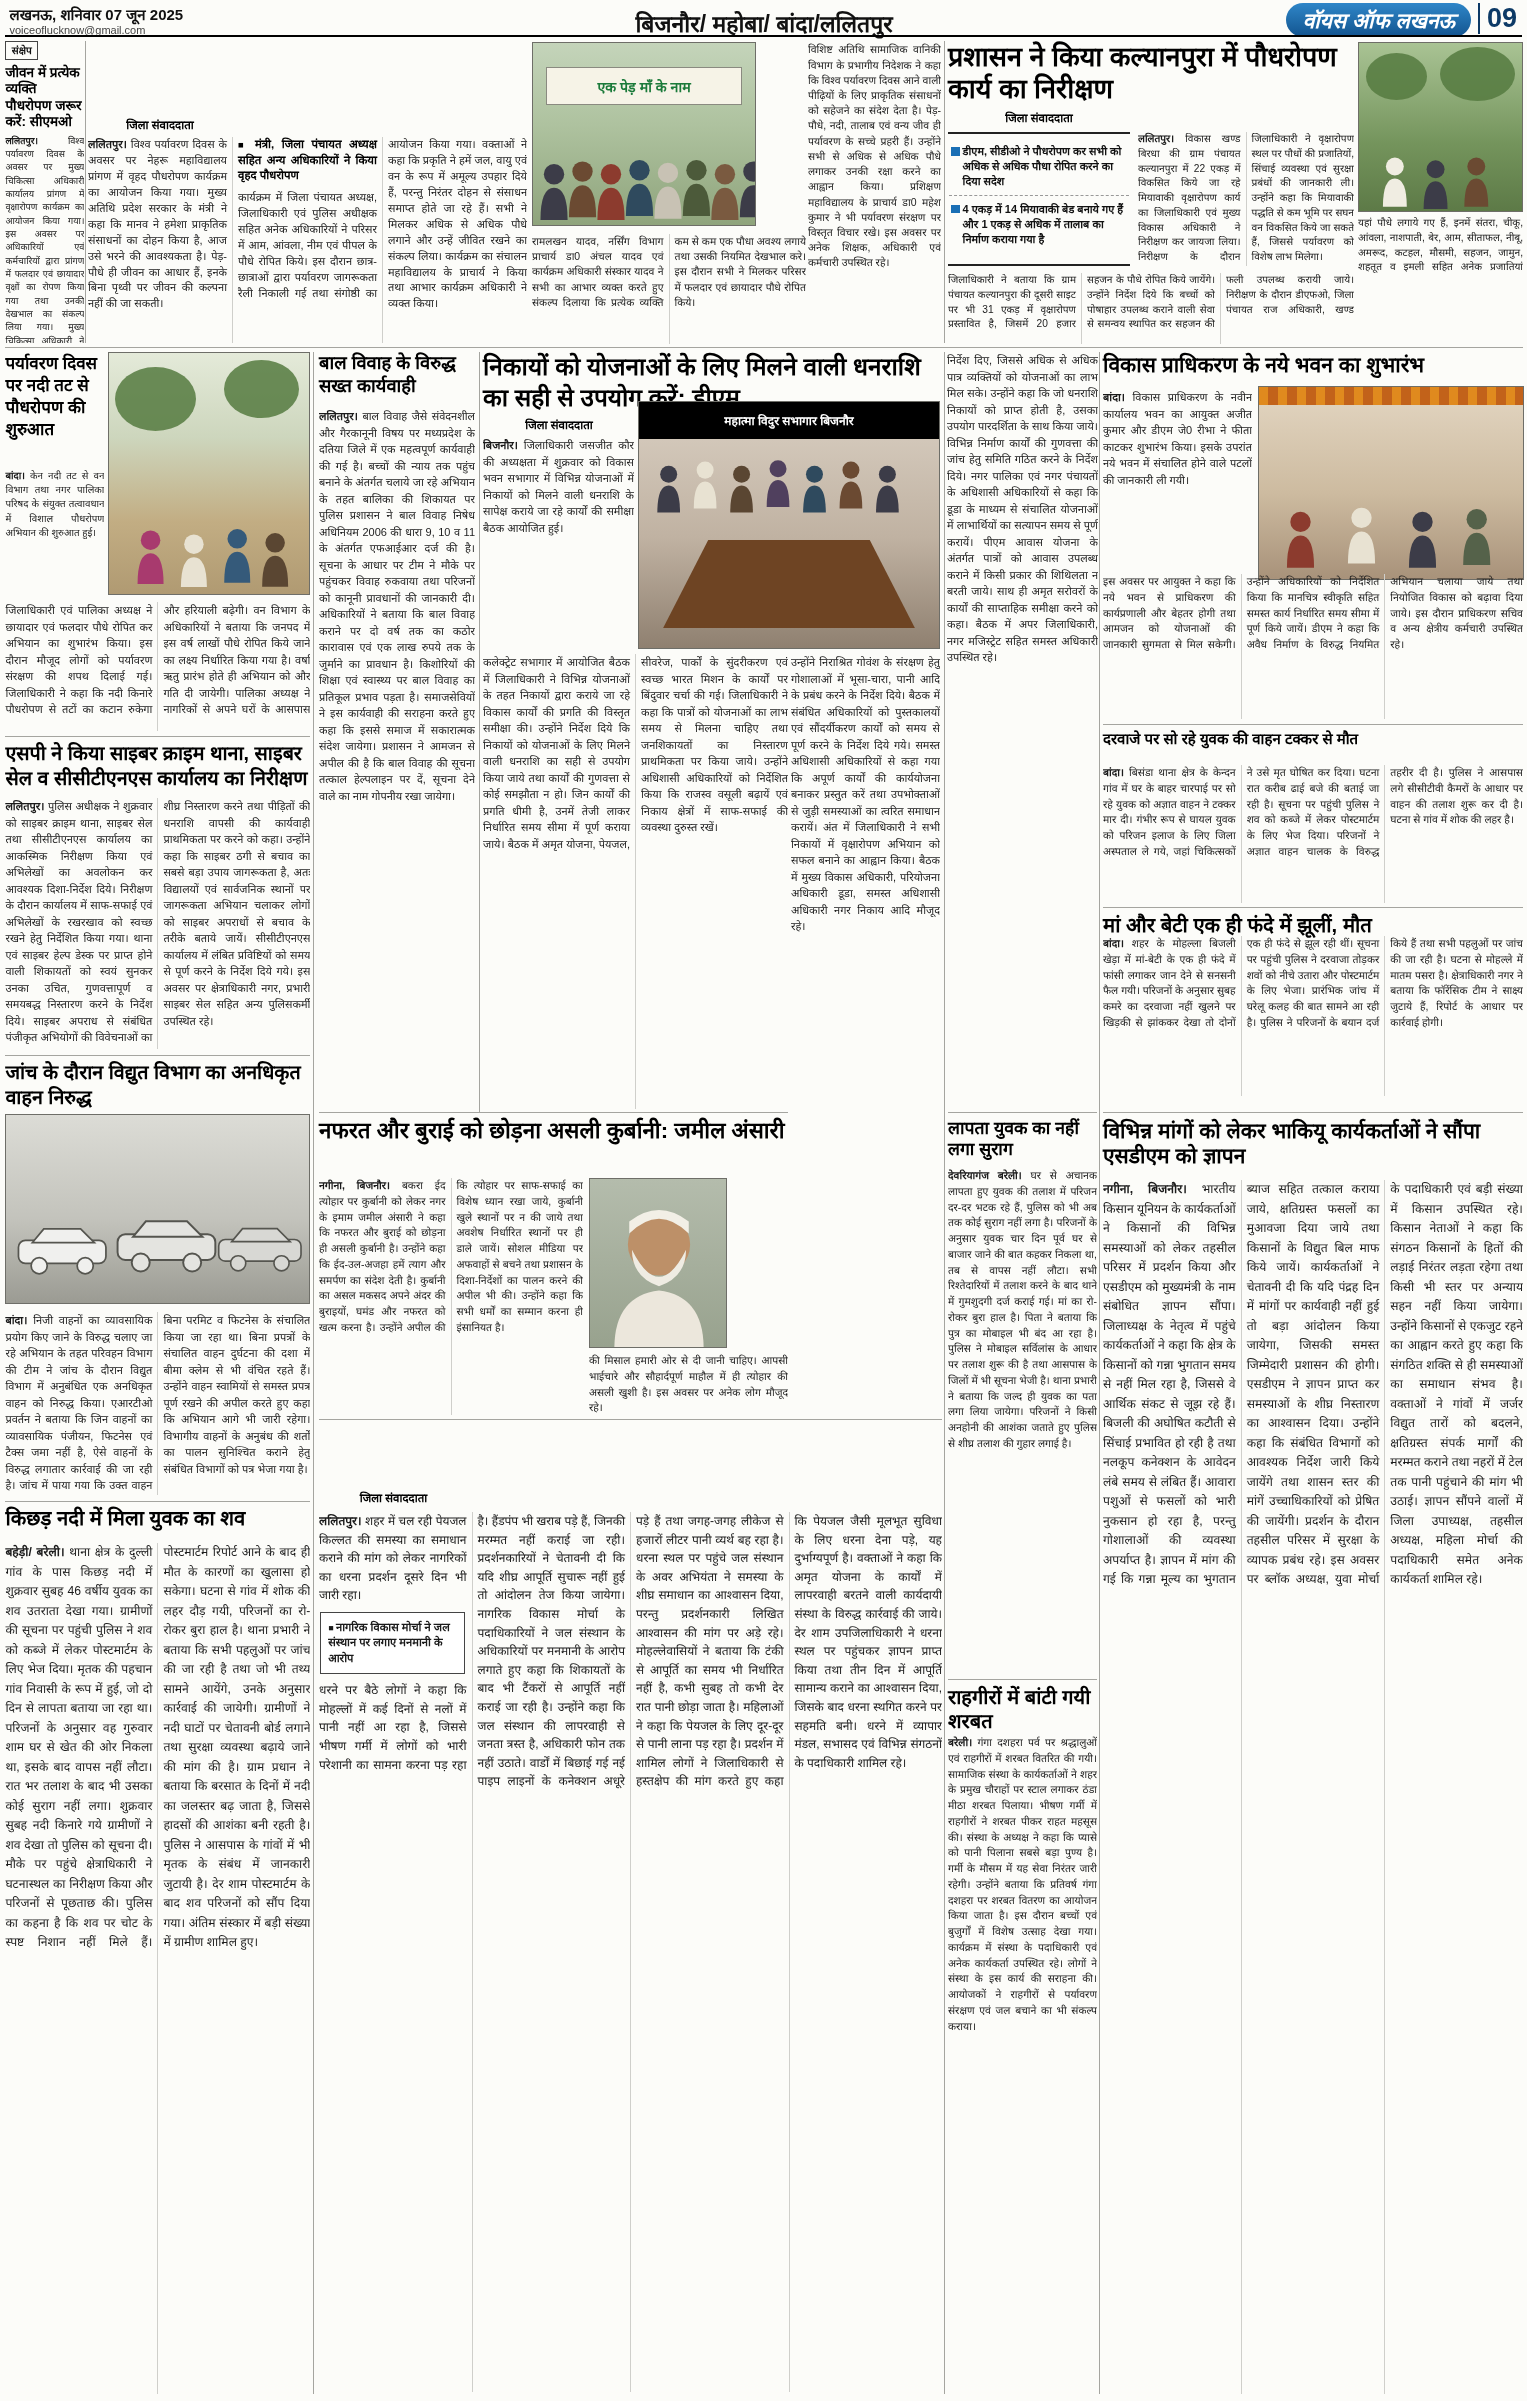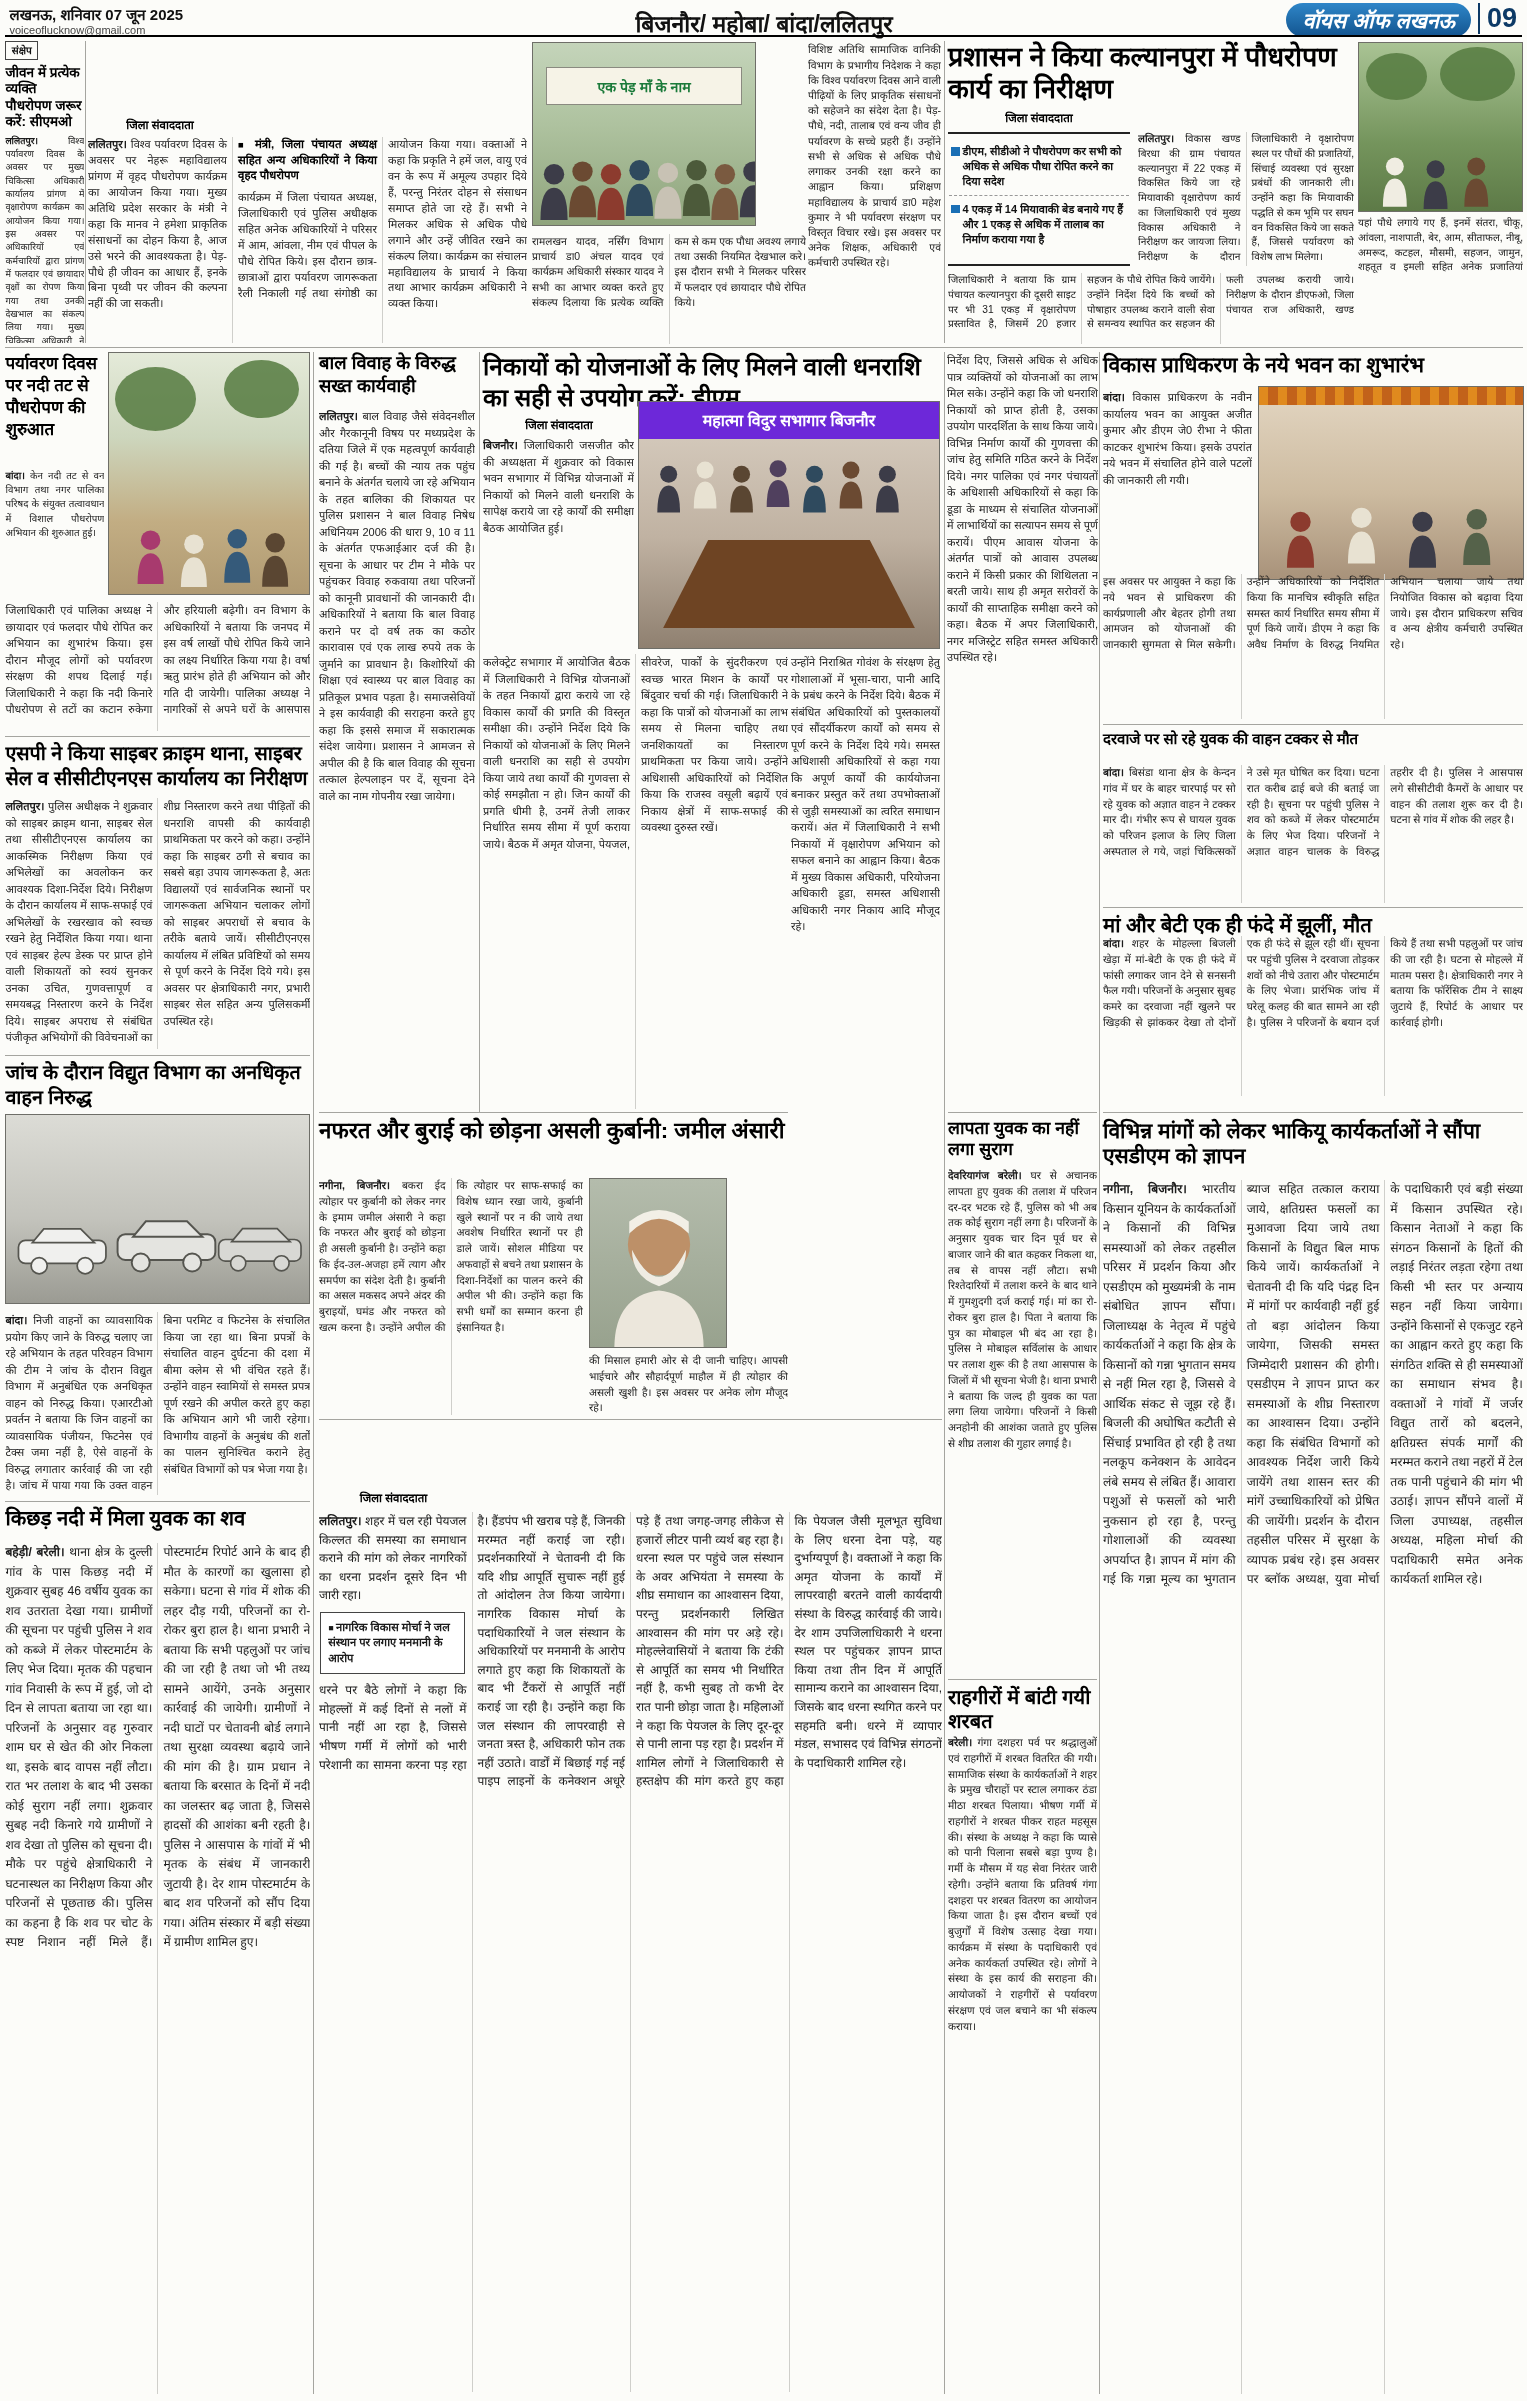--- a/index.html
+++ b/index.html
@@ -12,22 +12,22 @@
   .dl { font-weight:700; }
   .byline { font-weight:700; text-align:center; font-size:11.5px; color:#000; }
   .cols { column-gap:11px; column-rule:0.7px solid #cfcfcb; column-fill:balance; height:100%; }
   .c2 { column-count:2; } .c3 { column-count:3; } .c4 { column-count:4; }
   .vr { position:absolute; width:0.7px; background:#a5a5a0; }
   .hr { position:absolute; height:0.7px; background:#a5a5a0; }
   .rule-black { position:absolute; height:2px; background:#000; }
   .photo { position:absolute; border:0.7px solid #6e6e68; overflow:hidden; background:#cfcfc6; }
   .pbanner { position:absolute; left:6%; right:6%; top:13%; height:21%; background:#f6f3e7; border:0.7px solid #8a8a80;
              display:flex; align-items:center; justify-content:center; font-weight:700; color:#1b7a3a; font-size:14.2px; text-align:center; }
-  .redbanner { position:absolute; left:0; right:0; top:0; height:15%; background:#6d28d9; color:#fff;
-             display:flex; align-items:center; justify-content:center; font-weight:700; font-size:16px; }
+  .redbanner { position:absolute; left:0; right:0; top:0; height:15%; background:#000000; color:#fff;
+             display:flex; align-items:center; justify-content:center; font-weight:700; font-size:12px; }
   .subhead { display:block; font-weight:700; font-size:11.5px; line-height:1.35; margin:6.8px 0; color:#000; }
   .subhead::before { content:"■ "; font-size:9.5px; }
   .bulletbox { border-top:2px solid #222; border-bottom:2px solid #222; padding:4.1px 1.4px; }
   .bullet-item { display:flex; gap:3px; padding:6.1px 1.4px; font-weight:700; font-size:11px; line-height:1.35; }
   .bullet-item + .bullet-item { border-top:0.7px dashed #999; }
   .sq { width:8.8px; height:8.8px; background:#1a6fb5; flex:none; margin-top:2.7px; }
   .inbox { border:1.4px solid #444; padding:6.8px; margin:6.8px 1.4px; font-weight:700; font-size:11.2px; line-height:1.4;
            break-inside:avoid; text-align:left; background:#fff; }
   .inbox::before { content:"■ "; font-size:8.8px; }
   .brief-tag { display:inline-block; border:0.7px solid #444; padding:1.4px 5.4px; font-weight:700; font-size:10.2px; }

